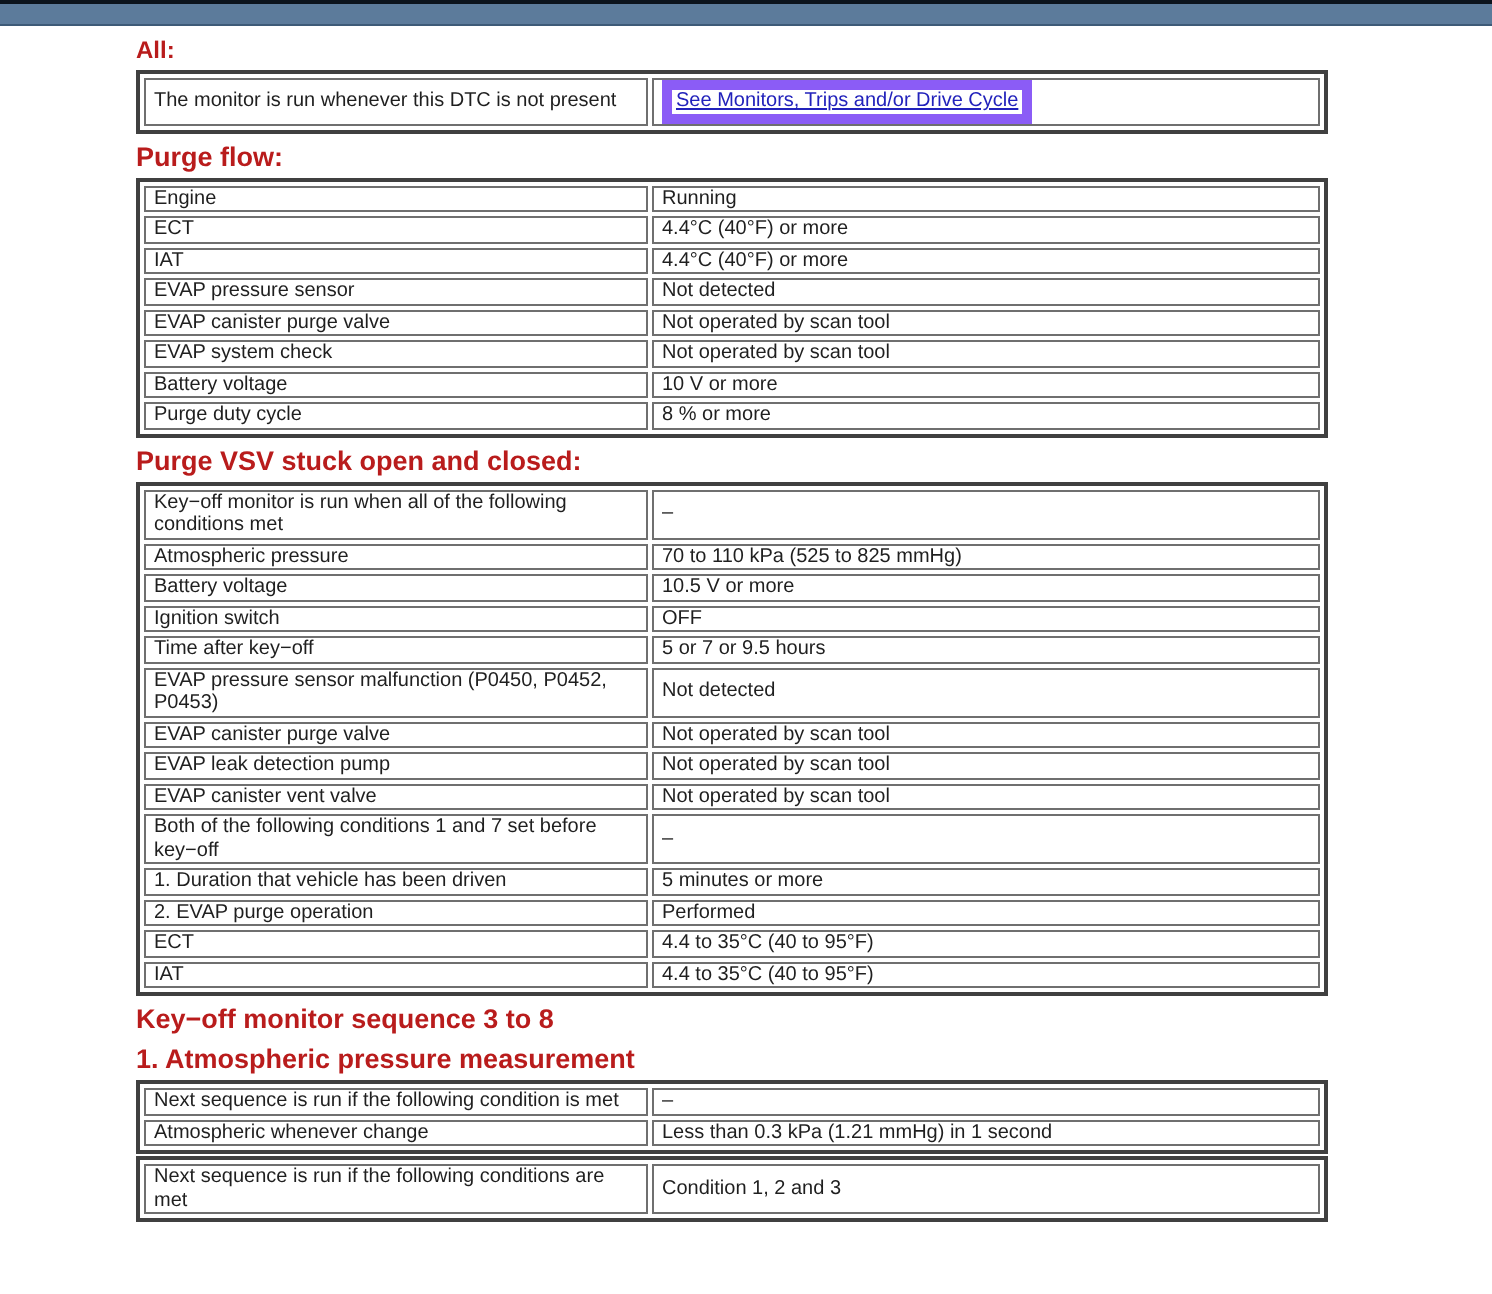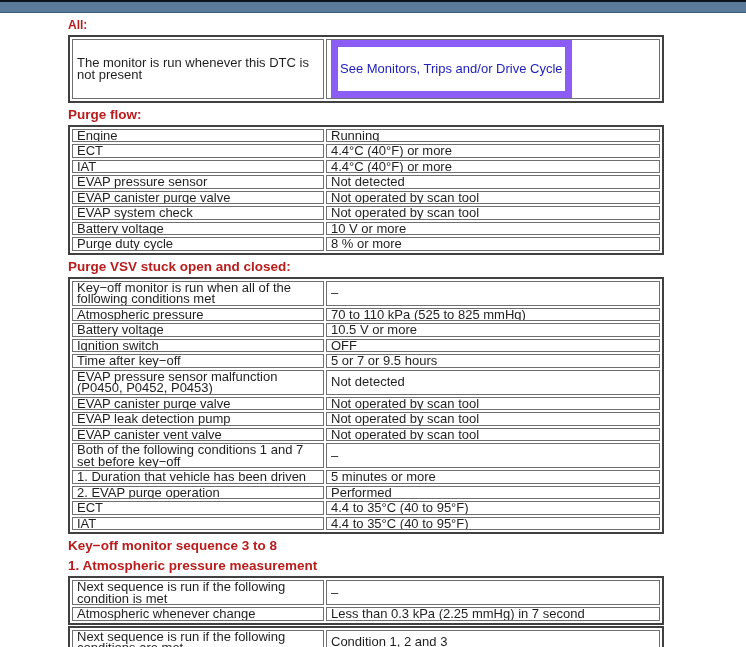--- a/index.html
+++ b/index.html
@@ -37,35 +37,36 @@
     border-collapse: separate;
     border-spacing: 2px;
     border: 2px solid #404040;
     width: 596px;
     background: #ffffff;
     table-layout: fixed;
     margin: 0 0 1px 0;
   }
   table.cond-table td {
     border: 1px solid #6f6f6f;
-    font-size: 13px;
+    font-size: 10px;
     line-height: 11.5px;
     color: #1f1f1f;
     padding: 0 4px;
     vertical-align: middle;
     overflow: hidden;
   }
   td.label { width: 242px; }
   td.value { }
   .link-box {
     display: inline-block;
     color: #2222bb;
-    border: 7px solid #8b5cf6;
-    padding: 16px 2px;
+    border: 5px solid #8b5cf6;
+    padding: 0 2px;
     cursor: pointer;
+    text-decoration: underline;
   }
 </style>
 </head>
 <body>
 
 <div class="page">
   <div class="top-bar"></div>
   <div class="content" id="content">
       <div class="heading sub">All:</div>
       <table class="cond-table">
@@ -177,21 +178,21 @@
       <div class="heading main">Key−off monitor sequence 3 to 8</div>
       <div class="heading main">1. Atmospheric pressure measurement</div>
       <table class="cond-table">
         <tbody>
           <tr>
             <td class="label">Next sequence is run if the following condition is met</td>
             <td class="value">–</td>
           </tr>
           <tr>
             <td class="label">Atmospheric whenever change</td>
-            <td class="value">Less than 0.3 kPa (2.25 mmHg) in 7 second</td>
+            <td class="value">Less than 0.3 kPa (1.21 mmHg) in 1 second</td>
           </tr>
         </tbody>
       </table>
       <table class="cond-table">
         <tbody>
           <tr>
             <td class="label">Next sequence is run if the following conditions are met</td>
             <td class="value">Condition 1, 2 and 3</td>
           </tr>
         </tbody>

